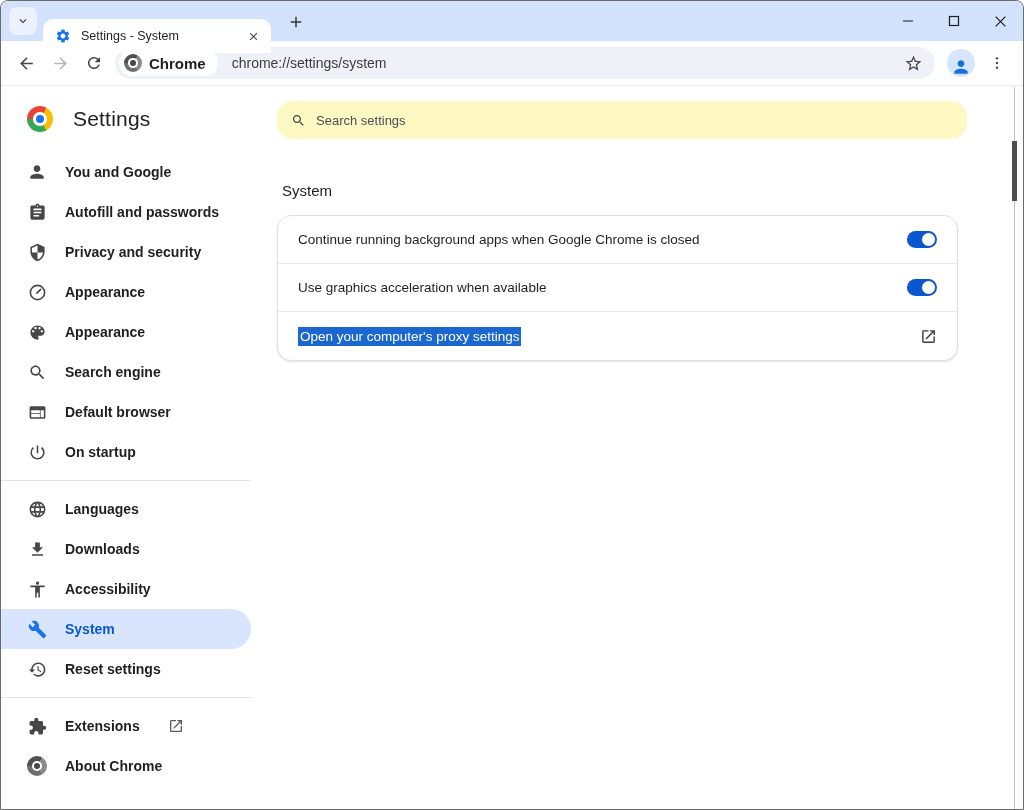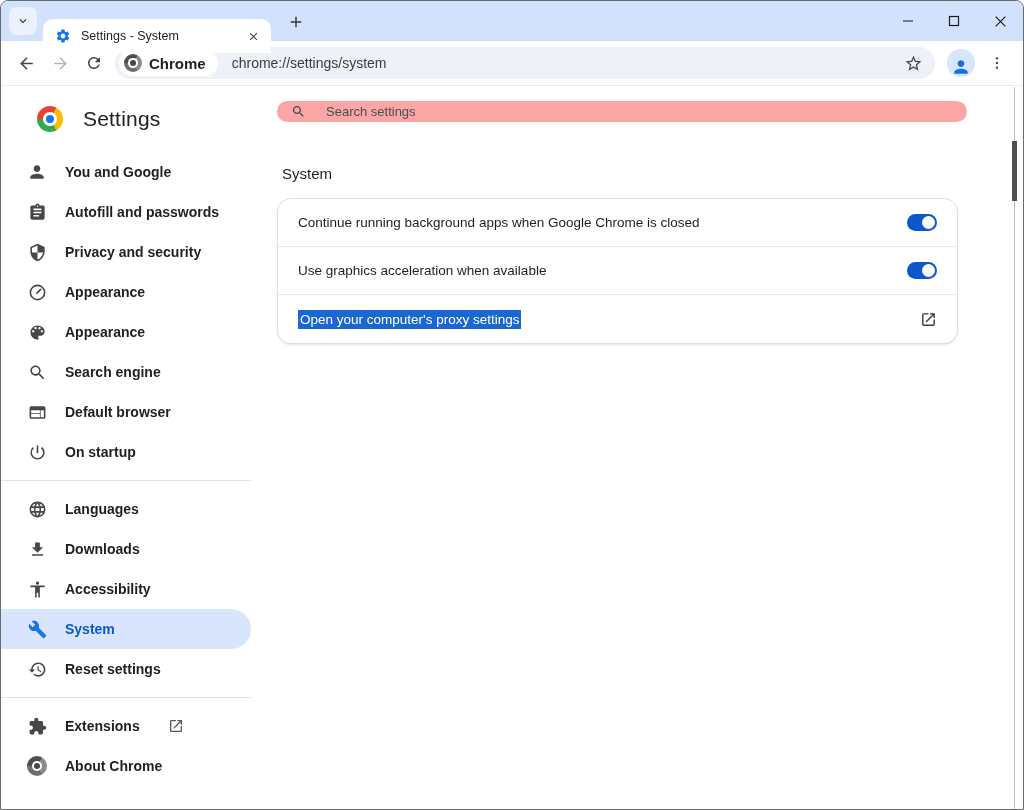--- a/index.html
+++ b/index.html
@@ -49,34 +49,34 @@
   .logo-color { background:conic-gradient(from 30deg,#fbbc05 0 120deg,#34a853 120deg 240deg,#ea4335 240deg 360deg); }
   .logo-color::after { background:#1a73e8; }
   .logo-gray { background:conic-gradient(from 30deg,#8b8b8b 0 120deg,#6e6e6e 120deg 240deg,#4f4f4f 240deg 360deg); }
   .logo-gray::after { background:#474747; }
   .sz18 { width:18px; height:18px; } .sz20 { width:20px; height:20px; } .sz26 { width:26px; height:26px; }
 
   
   .content { display:flex; height:723px; position:relative; background:#fff; }
 
   .sidebar { width:250px; flex:0 0 250px; }
-  .brand { display:flex; align-items:center; gap:20px; padding:20px 0 12px 36px; }
+  .brand { display:flex; align-items:center; gap:20px; padding:20px 0 12px 26px; }
   .brand-title { font-size:21px; font-weight:400; color:#202124; letter-spacing:.2px; }
   .nav { margin-top:8px; }
   .nav-item { height:40px; display:flex; align-items:center; gap:18px; padding-left:26px;
     font-size:14px; font-weight:600; color:#1f1f1f; border-radius:0 22px 22px 0; cursor:pointer; }
   .nav-item .nicon { width:20px; height:20px; color:#474747; display:flex; align-items:center; justify-content:center; }
   .nav-item.selected { background:#d8e5fc; color:#0b57d0; }
   .nav-item.selected .nicon { color:#1a73e8; }
   .nav-divider { height:1px; background:#e3e3e3; margin:8px 0; }
   .ext-link { margin-left:10px; color:#5b5b5b; display:flex; }
 
   .main { flex:1; padding:15px 0 0 26px; }
-  .search-pill { width:690px; height:21px; background:#fca5a5; border-radius:16px; display:flex;
-    align-items:center; gap:20px; padding:0 14px; color:#43474d; }
+  .search-pill { width:690px; height:38px; background:#fef9c3; border-radius:16px; display:flex;
+    align-items:center; gap:10px; padding:0 14px; color:#43474d; }
   .search-pill .ph { font-size:13px; color:#4a4f55; }
   .section-title { margin:43px 0 16px 5px; font-size:15px; font-weight:400; color:#1f1f1f; }
   .card { width:681px; margin-left:0; background:#fff; border:1px solid #dfdfe3; border-radius:14px;
     box-shadow:0 1px 2px rgba(0,0,0,.10); overflow:hidden; }
   .row { height:48px; display:flex; align-items:center; padding:0 20px; border-bottom:1px solid #e9e9e9; }
   .row:last-child { border-bottom:none;gap:48px; }
   .row-label { flex:1; font-size:13.5px; color:#1f1f1f; }
   .highlight { background:#1b67d2; color:#fff; padding:2px 2px; }
   .toggle { width:30px; height:17px; border-radius:9px; background:#0b57d0; position:relative; flex:0 0 auto; cursor:pointer; }
   .toggle::after { content:''; position:absolute; top:2px; right:2px; width:13px; height:13px;

